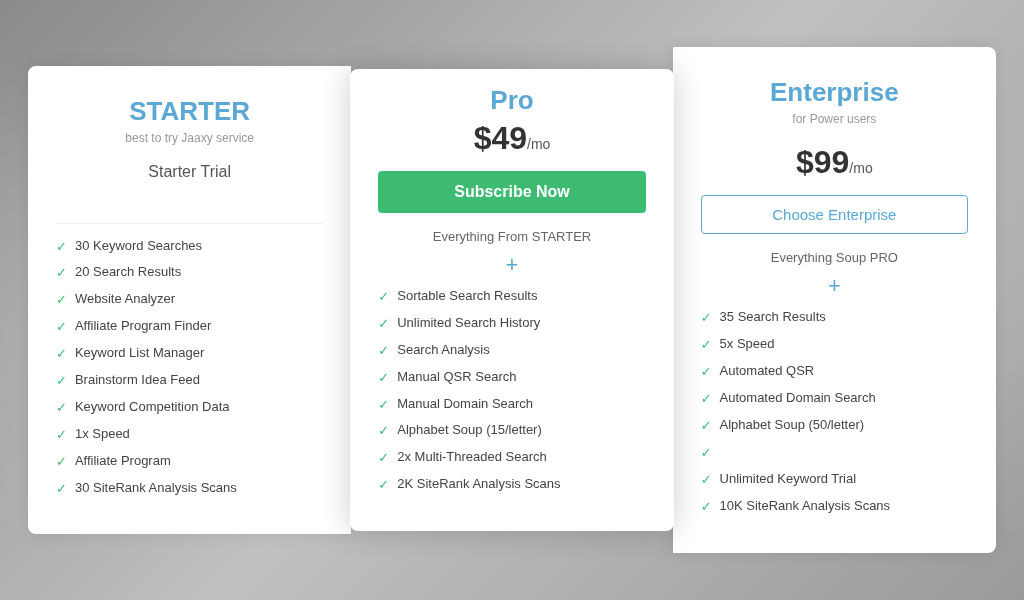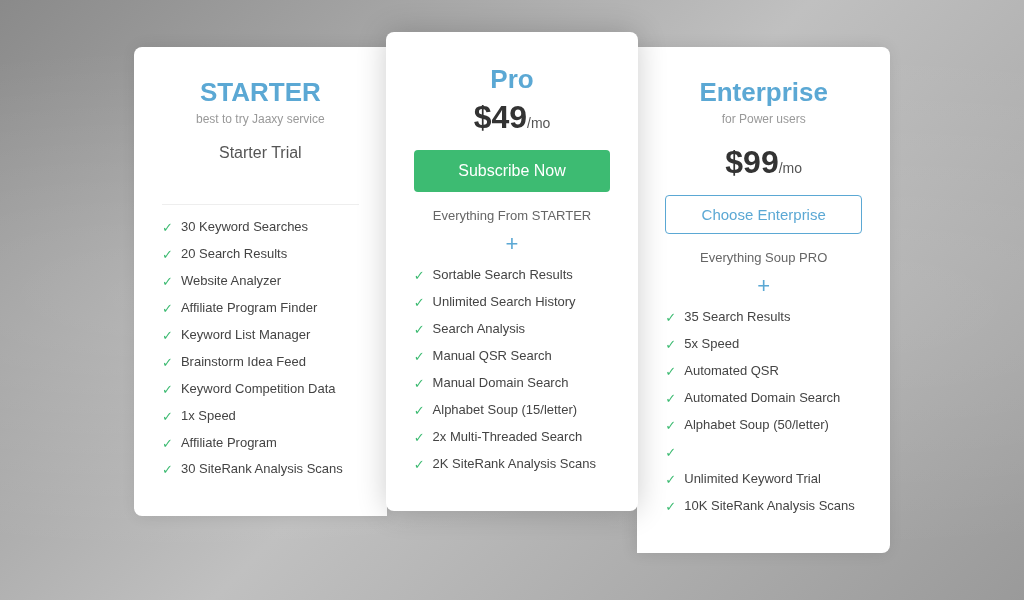--- a/index.html
+++ b/index.html
@@ -29,23 +29,23 @@
       background-image: 
         radial-gradient(ellipse at 20% 50%, rgba(255,255,255,0.15) 0%, transparent 60%),
         radial-gradient(ellipse at 80% 50%, rgba(255,255,255,0.1) 0%, transparent 60%);
       z-index: 0;
     }
 
     .pricing-container {
       position: relative;
       z-index: 1;
       display: flex;
-      align-items: flex-start;
+      align-items: center;
       gap: 0;
-      width: 756px;
+      width: 968px;
       max-height: 570px;
     }
 
     .pricing-card {
       background: #fff;
       border-radius: 8px;
       padding: 30px 28px 28px;
       flex: 1;
       display: flex;
       flex-direction: column;
@@ -55,21 +55,21 @@
     .pricing-card.starter {
       border-radius: 8px 0 0 8px;
       box-shadow: 2px 0 15px rgba(0,0,0,0.1);
       margin-right: -1px;
     }
 
     .pricing-card.pro {
       border-radius: 8px;
       box-shadow: 0 0 30px rgba(0,0,0,0.2);
       z-index: 2;
-      padding-top: 32px;
+      padding-top: 16px;
       margin-top: -15px;
       margin-bottom: -15px;
     }
 
     .pricing-card.enterprise {
       border-radius: 0 8px 8px 0;
       box-shadow: -2px 0 15px rgba(0,0,0,0.1);
       margin-left: -1px;
     }
 
@@ -118,21 +118,21 @@
 
     .subscribe-btn {
       display: block;
       width: 100%;
       padding: 12px;
       background: #3dbb72;
       color: #fff;
       border: none;
       border-radius: 4px;
       font-size: 16px;
-      font-weight: 400;
+      font-weight: 700;
       cursor: pointer;
       margin-bottom: 16px;
       text-align: center;
     }
 
     .choose-btn {
       display: block;
       width: 100%;
       padding: 10px;
       background: transparent;

